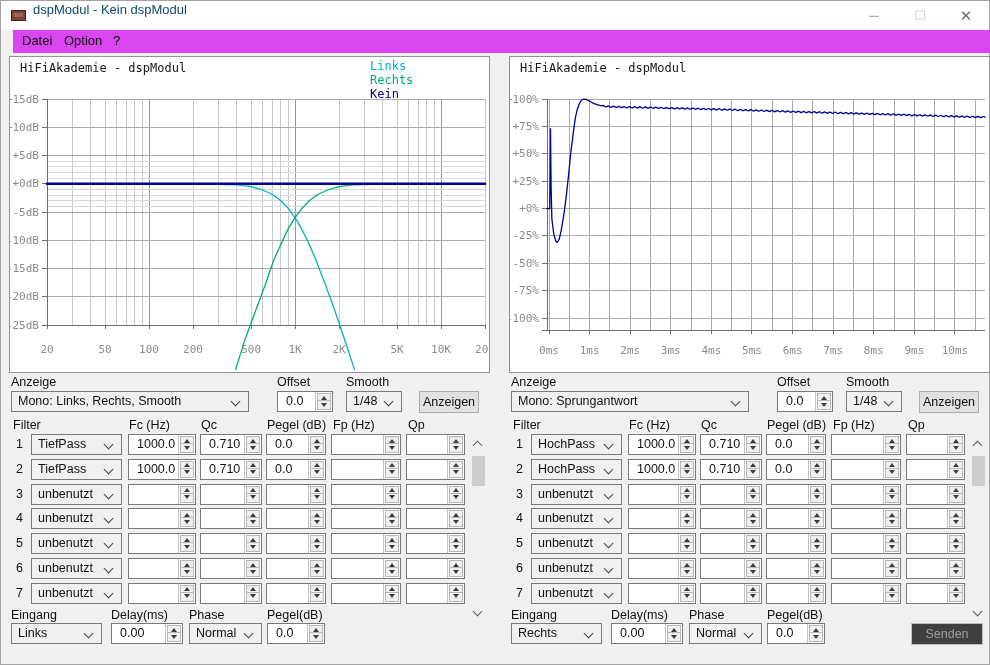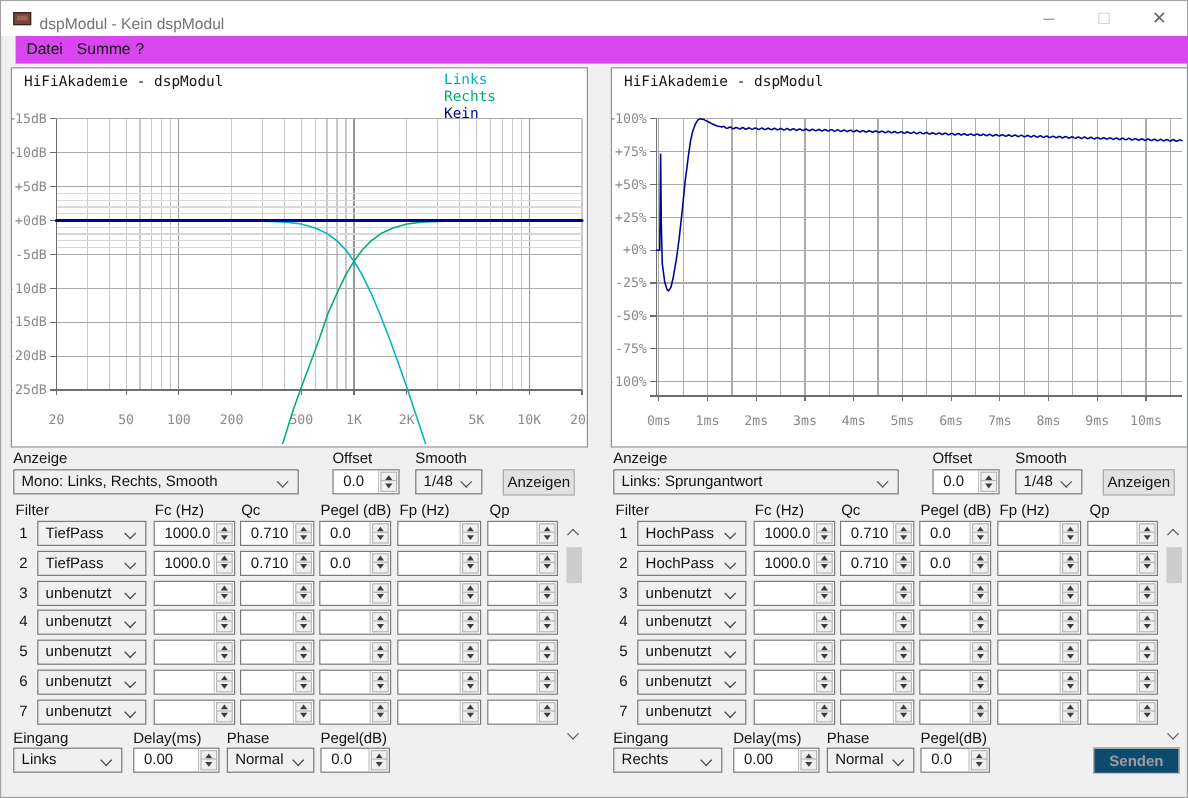--- a/index.html
+++ b/index.html
@@ -5,21 +5,21 @@
   html,body{margin:0;padding:0;}
   body{width:990px;height:665px;position:relative;background:#f0f0f0;
        font-family:"Liberation Sans",sans-serif;font-size:12.5px;color:#1a1a1a;
        overflow:hidden;}
   #window{position:absolute;inset:0;border:1px solid #a3a3a3;box-sizing:border-box;}
   
   #titlebar{position:absolute;left:0;top:0;width:100%;height:29px;background:#ffffff;}
   #app-icon{position:absolute;left:10px;top:9px;width:15px;height:11px;background:#7a453a;
             border:1px solid #3c241d;box-sizing:border-box;}
   #app-icon:before{content:"";position:absolute;left:2px;top:2px;right:2px;height:4px;background:#9a6355;}
-  #title-text{position:absolute;left:32px;top:11px;color:#737373;font-size:13px;}
+  #title-text{position:absolute;left:32px;top:1px;color:#0c4a6e;font-size:13px;}
   .win-btn{position:absolute;top:0;width:46px;height:29px;text-align:center;line-height:29px;
            color:#8d8d8d;font-size:13px;}
   #btn-min{right:92px;} #btn-max{right:46px;color:#c9c9c9;} #btn-close{right:0;color:#6d6d6d;font-size:15px;}
   
   #menubar{position:absolute;left:12px;top:29px;width:100%;height:23px;background:#d946ef;}
   .menu-item{position:absolute;top:3px;font-size:13px;color:#111;}
   
   .panel{position:absolute;top:0;width:490px;height:665px;}
   #panel-left{left:0;} #panel-right{left:500px;}
   
@@ -43,21 +43,21 @@
   .spin-btns{position:absolute;right:0;top:0;bottom:0;width:16px;border-left:1px solid #c3c3c3;}
   .spin-b{position:absolute;left:1px;right:1px;height:8px;background:#f0f0f0;border:1px solid #b8b8b8;}
   .spin-up{top:1px;} .spin-dn{bottom:1px;}
   .spin-b:after{content:"";position:absolute;left:3px;border-left:3.5px solid transparent;
                 border-right:3.5px solid transparent;}
   .spin-up:after{top:1.5px;border-bottom:4px solid #3c3c3c;}
   .spin-dn:after{top:1.5px;border-top:4px solid #3c3c3c;}
   
   .btn{position:absolute;height:22px;background:#e1e1e1;border:1px solid #adadad;
        box-sizing:border-box;text-align:center;line-height:20px;color:#111;}
-  .btn.disabled{background:#0c4a6e;border-color:#bfbfbf;color:#9d9d9d;font-weight:bold;}
+  .btn.disabled{background:#404040;border-color:#bfbfbf;color:#9d9d9d;}
   
   .row-num{position:absolute;width:16px;text-align:right;color:#111;line-height:21px;}
   .hdr{position:absolute;top:417px;font-size:12.5px;color:#111;text-align:right;}
   
   .vscroll{position:absolute;left:469px;top:433px;width:17px;height:170px;background:#f0f0f0;}
   .chev{position:absolute;left:4px;width:8px;height:8px;}
   .chev:after{content:"";position:absolute;left:0;top:2px;width:6px;height:6px;
               border-right:1.5px solid #5b5e63;border-bottom:1.5px solid #5b5e63;}
   .chev-up{top:6px;} .chev-up:after{transform:rotate(-135deg);}
   .chev-dn{bottom:-12px;} .chev-dn:after{transform:rotate(45deg);top:0;}
@@ -71,21 +71,21 @@
   <div id="titlebar">
     <div id="app-icon"></div>
     <div id="title-text">dspModul - Kein dspModul</div>
     <div class="win-btn" id="btn-min">─</div>
     <div class="win-btn" id="btn-max">☐</div>
     <div class="win-btn" id="btn-close">✕</div>
   </div>
 
   <div id="menubar">
     <div class="menu-item" style="left:9px">Datei</div>
-    <div class="menu-item" style="left:51px">Summe</div>
+    <div class="menu-item" style="left:51px">Option</div>
     <div class="menu-item" style="left:100px">?</div>
   </div>
 
   <div class="panel" id="panel-left">
     <div class="chartbox">
       <svg class="chart-svg" id="chart0" width="479" height="313">
           <line x1="62.70932382212946" y1="42" x2="62.70932382212946" y2="268" stroke="#c9c9c9" stroke-width="1" shape-rendering="crispEdges"></line>
           <line x1="80.95037936694126" y1="42" x2="80.95037936694126" y2="268" stroke="#c9c9c9" stroke-width="1" shape-rendering="crispEdges"></line>
           <line x1="95.09924126611749" y1="42" x2="95.09924126611749" y2="268" stroke="#c9c9c9" stroke-width="1" shape-rendering="crispEdges"></line>
           <line x1="106.65970318907073" y1="42" x2="106.65970318907073" y2="268" stroke="#c9c9c9" stroke-width="1" shape-rendering="crispEdges"></line>
@@ -567,21 +567,21 @@
           <line x1="404.3679332715477" y1="273" x2="404.3679332715477" y2="277" stroke="#6e6e6e" stroke-width="1" shape-rendering="crispEdges"></line>
           <text x="404.3679332715477" y="297" text-anchor="middle" font-family="&quot;DejaVu Sans Mono&quot;,monospace" font-size="11" fill="#8a8a8a">9ms</text>
           <line x1="444.9610750695088" y1="273" x2="444.9610750695088" y2="277" stroke="#6e6e6e" stroke-width="1" shape-rendering="crispEdges"></line>
           <text x="444.9610750695088" y="297" text-anchor="middle" font-family="&quot;DejaVu Sans Mono&quot;,monospace" font-size="11" fill="#8a8a8a">10ms</text>
           <polyline points="37.0,151.5 37.9,151.5 38.9,151.5 39.8,151.5 40.5,71.6 41.1,129.6 41.9,162.4 42.9,170.1 43.9,177.8 44.9,181.1 45.9,184.3 47.1,185.4 48.2,183.8 49.2,182.2 50.2,177.8 51.2,173.4 52.4,166.3 53.6,159.2 54.9,149.9 56.1,140.6 57.3,129.6 58.5,118.7 59.3,110.6 60.1,102.6 60.9,94.6 62.2,84.7 63.4,74.8 64.4,67.7 65.4,60.6 66.4,56.2 67.4,51.9 68.5,49.1 69.5,46.4 70.5,44.7 71.5,43.1 72.5,42.5 73.5,42.0 74.5,42.2 75.4,42.4 76.4,42.5 77.5,43.1 78.5,43.6 79.6,44.2 80.6,44.7 81.7,45.3 82.7,45.8 83.7,46.4 84.7,46.8 85.7,47.2 86.7,47.6 87.7,48.0 88.8,48.2 89.8,48.4 90.8,48.6 91.8,48.8 92.8,48.3 93.8,48.7 95.0,49.7 96.3,49.9 97.5,49.1 98.7,48.9 99.9,49.8 101.0,50.4 102.1,49.9 103.2,49.2 104.3,49.4 105.5,50.2 106.6,50.5 107.7,49.9 108.8,49.3 109.9,49.7 111.0,50.6 112.1,50.6 113.3,49.9 114.4,49.5 115.6,50.2 116.7,50.8 117.9,50.4 119.1,49.7 120.2,49.8 121.4,50.7 122.5,50.9 123.7,50.2 124.9,49.7 126.0,50.3 127.2,51.0 128.3,50.7 129.5,49.9 130.7,50.0 131.8,50.8 133.0,51.1 134.1,50.5 135.3,49.9 136.5,50.4 137.6,51.2 138.8,51.0 139.9,50.2 141.1,50.1 142.3,51.0 143.4,51.4 144.6,50.8 145.7,50.1 146.9,50.6 148.1,51.4 149.2,51.3 150.4,50.5 151.5,50.4 152.7,51.1 153.9,51.7 155.0,51.1 156.2,50.5 157.3,50.8 158.5,51.6 159.6,51.7 160.8,50.9 162.0,50.6 163.2,51.4 164.4,51.9 165.6,51.4 166.8,50.7 168.0,51.1 169.2,51.9 170.4,51.8 171.6,51.0 172.7,50.9 173.9,51.7 175.1,52.1 176.3,51.5 177.5,50.9 178.7,51.5 179.9,52.2 181.1,51.9 182.3,51.1 183.5,51.2 184.7,52.1 185.9,52.3 187.1,51.6 188.3,51.2 189.5,51.9 190.7,52.5 191.9,52.1 193.0,51.4 194.2,51.6 195.4,52.5 196.6,52.5 197.8,51.7 199.0,51.5 200.2,52.3 201.4,52.8 202.6,52.2 203.8,51.6 205.0,52.1 206.2,52.9 207.4,52.7 208.6,51.9 209.8,51.9 211.0,52.8 212.1,53.1 213.3,52.4 214.5,51.9 215.7,52.5 216.9,53.2 218.1,52.9 219.3,52.1 220.5,52.3 221.7,53.2 222.9,53.3 224.1,52.5 225.3,52.2 226.5,53.0 227.7,53.6 228.9,53.1 230.1,52.4 231.3,52.7 232.4,53.6 233.6,53.6 234.8,52.8 236.0,52.6 237.2,53.5 238.4,53.9 239.6,53.3 240.8,52.7 242.0,53.2 243.2,54.0 244.4,53.8 245.6,53.0 246.8,53.1 248.0,53.9 249.2,54.2 250.4,53.5 251.5,53.0 252.7,53.7 253.9,54.4 255.1,54.0 256.3,53.3 257.5,53.5 258.7,54.4 259.9,54.5 261.1,53.7 262.3,53.4 263.5,54.2 264.7,54.8 265.9,54.2 267.1,53.6 268.3,54.0 269.5,54.8 270.6,54.7 271.8,53.9 273.0,53.8 274.2,54.7 275.4,55.1 276.6,54.4 277.8,53.9 279.0,54.5 280.2,55.3 281.4,55.0 282.6,54.2 283.8,54.3 285.0,55.2 286.2,55.4 287.4,54.6 288.6,54.2 289.8,54.9 290.9,55.6 292.1,55.1 293.3,54.4 294.5,54.7 295.7,55.6 296.9,55.6 298.1,54.8 299.3,54.6 300.5,55.4 301.7,55.9 302.9,55.2 304.1,54.6 305.3,55.1 306.5,55.9 307.7,55.7 308.9,54.9 310.0,54.9 311.2,55.8 312.4,56.1 313.6,55.4 314.8,54.9 316.0,55.6 317.2,56.3 318.4,55.9 319.6,55.1 320.8,55.3 322.0,56.2 323.2,56.3 324.4,55.5 325.6,55.2 326.8,56.0 328.0,56.6 329.2,56.1 330.3,55.4 331.5,55.7 332.7,56.6 333.9,56.5 335.1,55.7 336.3,55.6 337.5,56.4 338.7,56.9 339.9,56.2 341.1,55.6 342.3,56.2 343.5,57.0 344.7,56.7 345.9,55.9 347.1,56.0 348.3,56.9 349.4,57.1 350.6,56.4 351.8,56.0 353.0,56.7 354.2,57.3 355.4,56.9 356.6,56.2 357.8,56.4 359.0,57.3 360.2,57.4 361.4,56.6 362.6,56.4 363.8,57.2 365.0,57.7 366.2,57.1 367.4,56.5 368.6,56.9 369.7,57.7 370.9,57.6 372.1,56.8 373.3,56.7 374.5,57.6 375.7,57.9 376.9,57.2 378.1,56.7 379.3,57.3 380.5,58.1 381.7,57.8 382.9,57.0 384.1,57.1 385.3,58.0 386.5,58.2 387.7,57.4 388.8,57.1 390.0,57.8 391.2,58.4 392.4,57.9 393.6,57.2 394.8,57.6 396.0,58.5 397.2,58.4 398.4,57.6 399.6,57.5 400.8,58.3 402.0,58.8 403.2,58.1 404.4,57.6 405.6,58.1 406.8,58.9 407.9,58.7 409.1,57.8 410.3,57.9 411.5,58.7 412.7,59.0 413.9,58.3 415.1,57.8 416.3,58.5 417.5,59.2 418.7,58.8 419.9,58.0 421.1,58.3 422.3,59.2 423.5,59.3 424.7,58.4 425.9,58.2 427.1,59.0 428.2,59.5 429.4,59.0 430.6,58.3 431.8,58.7 433.0,59.6 434.2,59.5 435.4,58.7 436.6,58.6 437.8,59.4 439.0,59.9 440.2,59.2 441.4,58.6 442.6,59.2 443.8,60.0 445.0,59.7 446.2,58.9 447.4,59.0 448.6,59.9 449.8,60.1 451.0,59.3 452.2,59.0 453.4,59.7 454.6,60.3 455.8,59.8 457.0,59.1 458.2,59.5 459.4,60.3 460.6,60.2 461.8,59.4 463.0,59.3 464.2,60.2 465.4,60.6 466.6,59.9 467.8,59.3 469.0,59.9 470.2,60.7 471.4,60.4 472.6,59.6 473.8,59.7 475.0,60.2" fill="none" stroke="#000092" stroke-width="1.3" stroke-linejoin="round" stroke-linecap="round"></polyline>
         </svg>
       <div class="chart-title">HiFiAkademie - dspModul</div>
     </div>
 
     <div class="lbl" style="left:10px;top:374px">Anzeige</div>
-    <div class="combo" style="left:10px;top:390px;width:238px"><span>Links: Sprungantwort</span></div>
+    <div class="combo" style="left:10px;top:390px;width:238px"><span>Mono: Sprungantwort</span></div>
     <div class="lbl" style="left:276px;top:374px">Offset</div>
     <div class="spin" style="left:276px;top:390px;width:56px">
       <div class="spin-val">0.0</div>
       <div class="spin-btns">
           <div class="spin-b spin-up"></div>
           <div class="spin-b spin-dn"></div>
         </div>
     </div>
     <div class="lbl" style="left:345px;top:374px">Smooth</div>
     <div class="combo" style="left:345px;top:390px;width:56px"><span>1/48</span></div>

